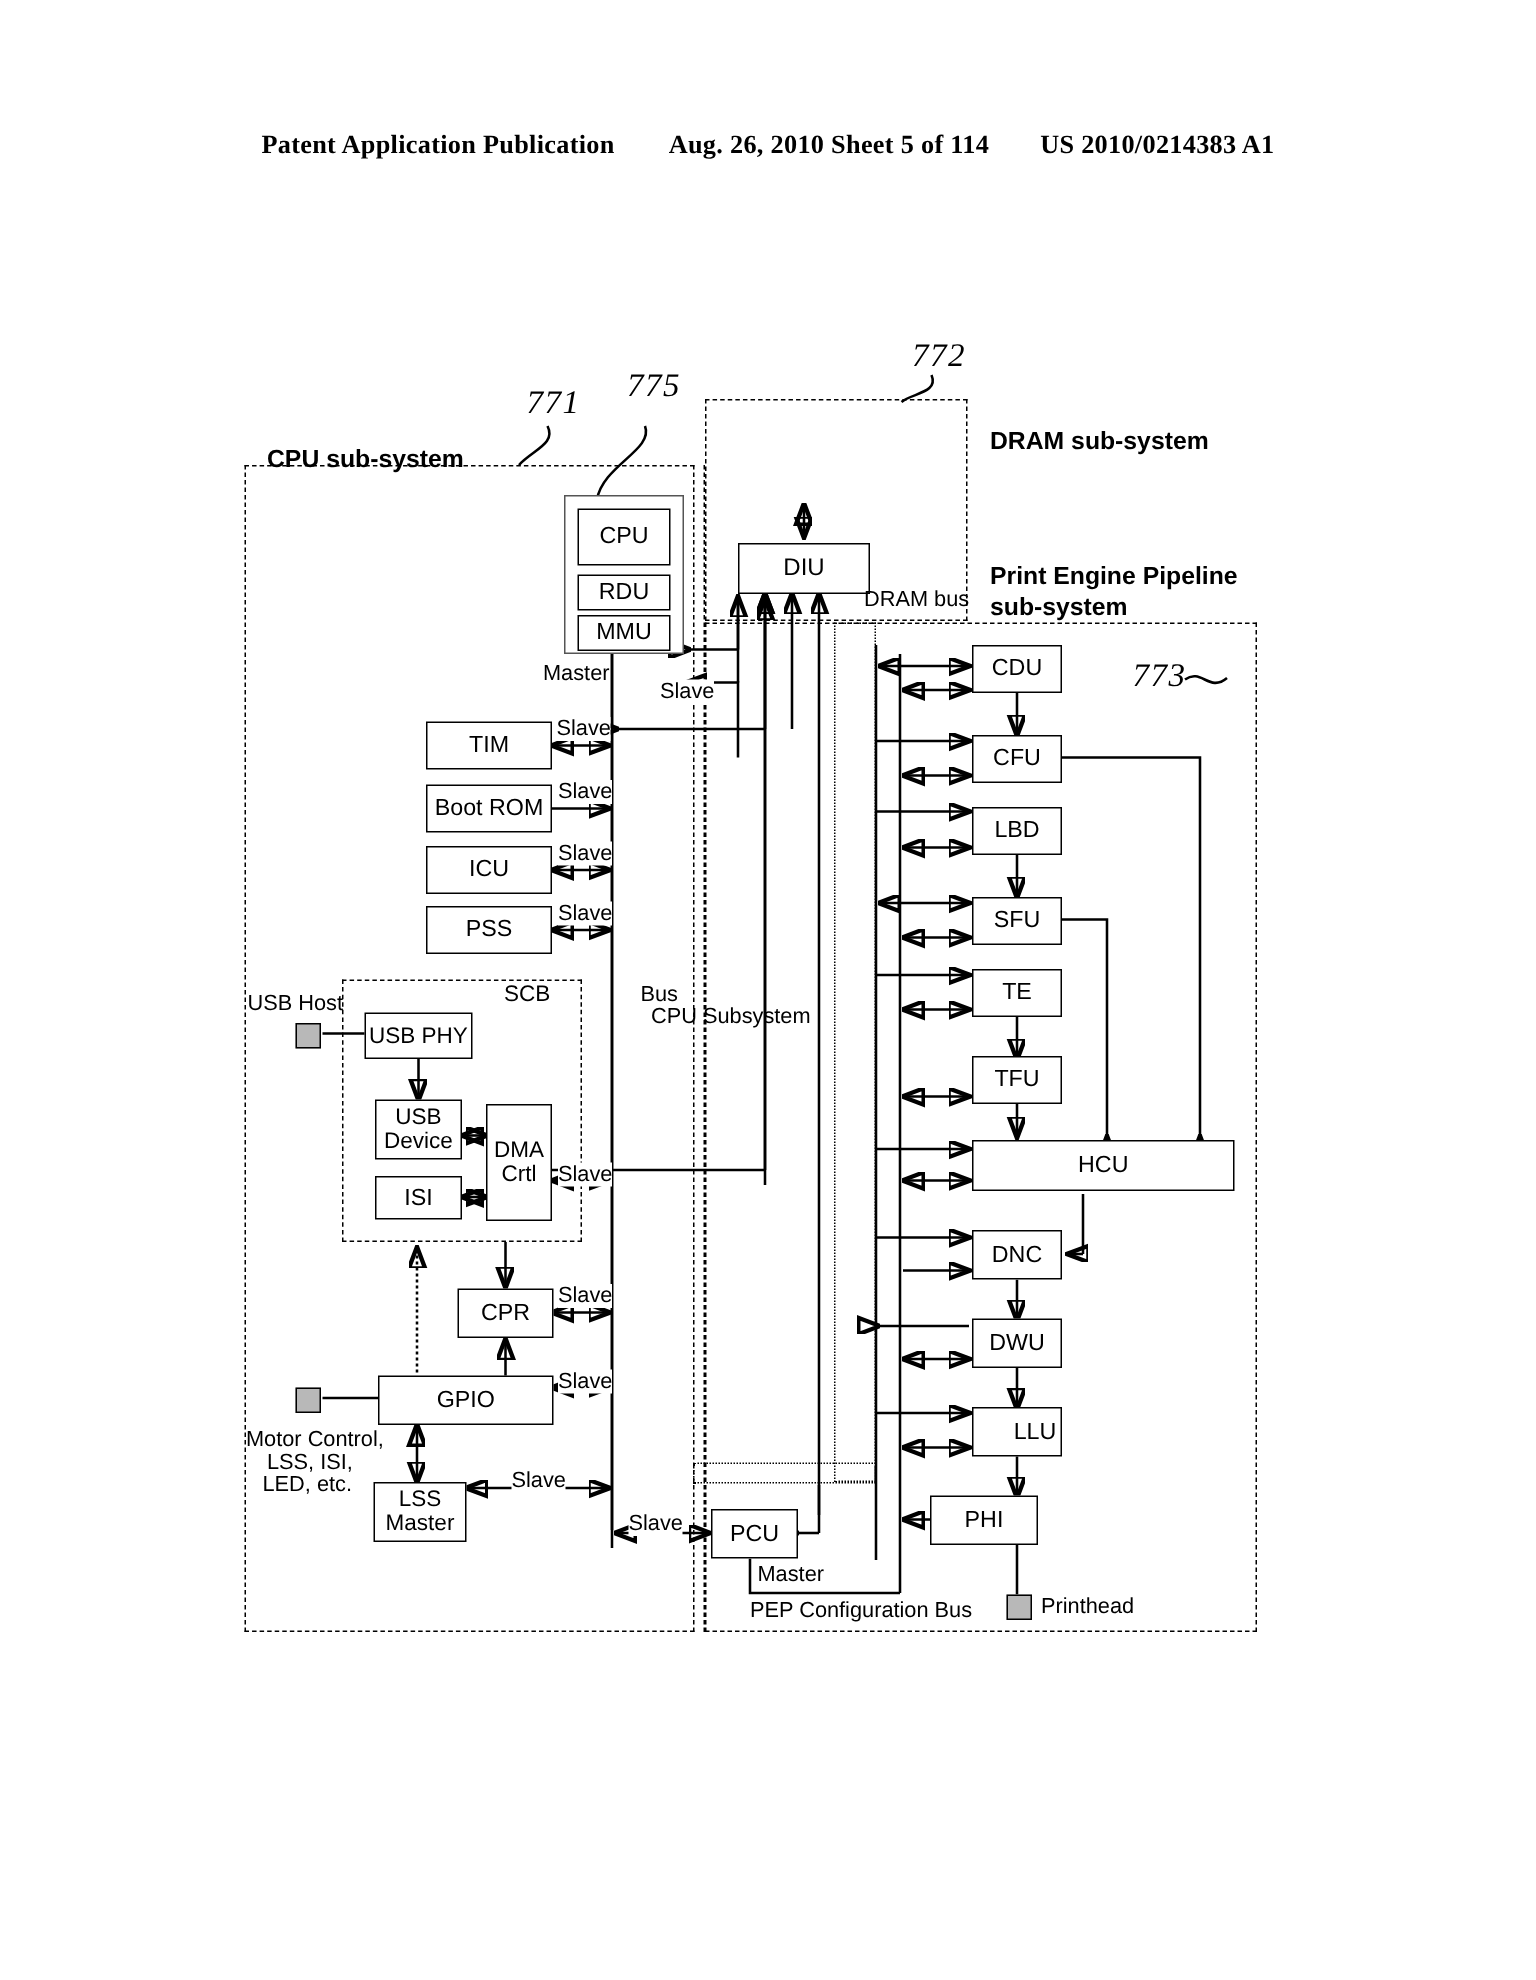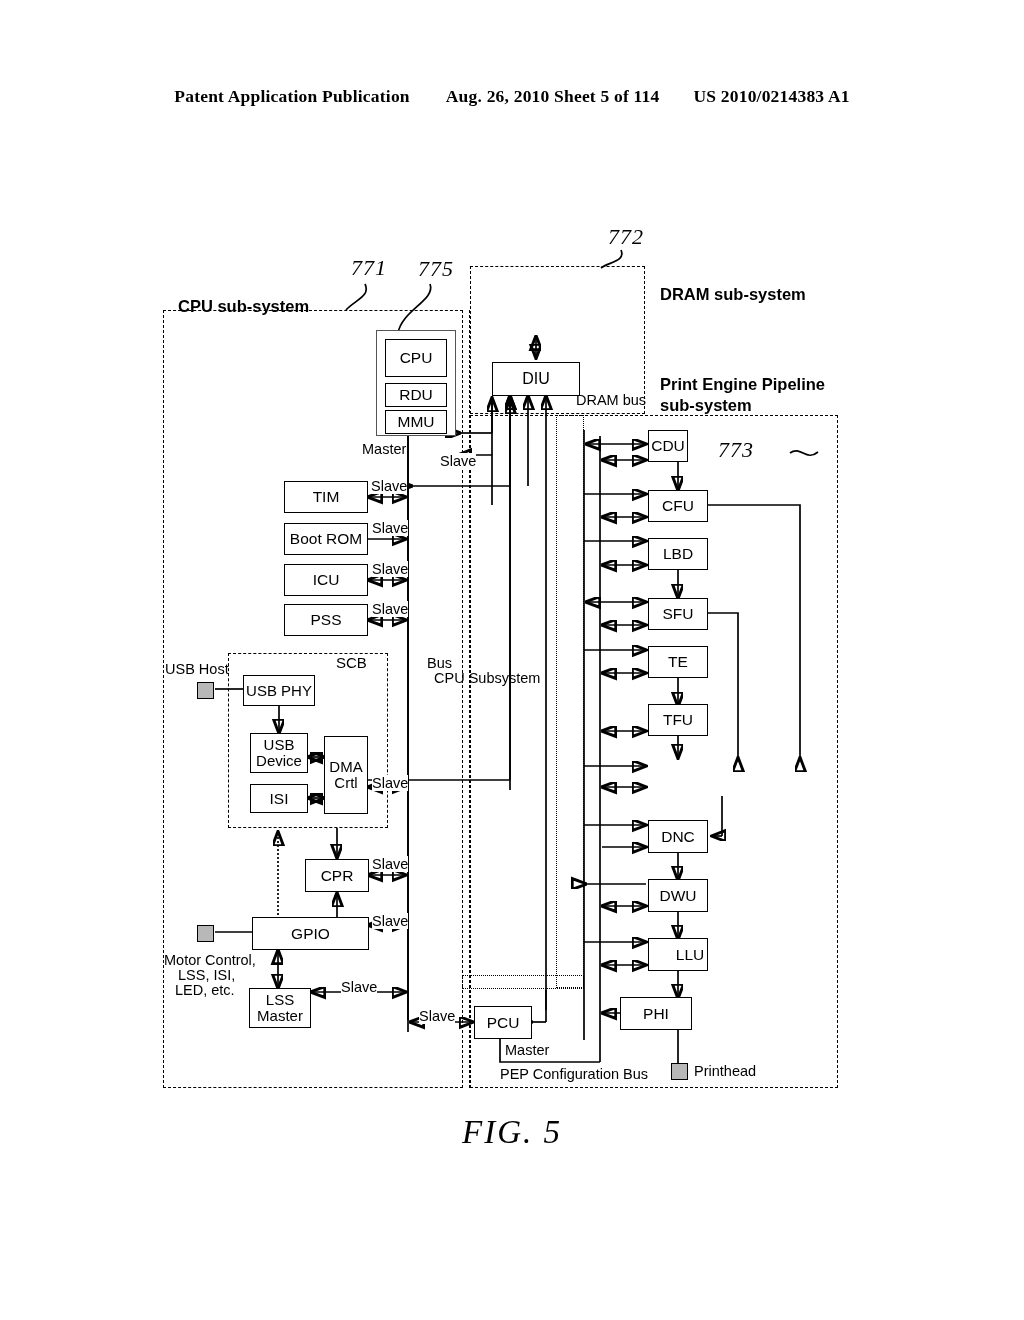--- a/index.html
+++ b/index.html
@@ -192,23 +192,23 @@
     <line x1="678" y1="1030" x2="678" y2="1063"></line>
   </svg>
 
   <div class="lbl bold nb" style="left:178px;top:297px;">CPU sub-system</div>
   <div class="lbl bold nb" style="left:660px;top:285px;">DRAM sub-system</div>
   <div class="lbl bold nb" style="left:660px;top:375px;">Print Engine Pipeline</div>
   <div class="lbl bold nb" style="left:660px;top:396px;">sub-system</div>
   <div class="lbl nb" style="left:336px;top:655px;font-size:15px;">SCB</div>
 
   <div class="ref" style="left:351px;top:255px;">771</div>
-  <div class="ref" style="left:418px;top:256px;">775</div>
+  <div class="ref" style="left:418px;top:244px;">775</div>
   <div class="ref" style="left:608px;top:224px;">772</div>
-  <div class="ref" style="left:718px;top:437px;">773</div>
+  <div class="ref" style="left:755px;top:437px;">773</div>
 
   <div class="grp" style="left:376px;top:330px;width:80px;height:106px;"></div>
   <div class="blk" style="left:385px;top:339px;width:62px;height:38px;">CPU</div>
   <div class="blk" style="left:385px;top:383px;width:62px;height:24px;">RDU</div>
   <div class="blk" style="left:385px;top:410px;width:62px;height:24px;">MMU</div>
 
   <div class="blk" style="left:492px;top:362px;width:88px;height:34px;font-size:16px;">DIU</div>
 
   <div class="blk" style="left:284px;top:481px;width:84px;height:32px;">TIM</div>
   <div class="blk" style="left:284px;top:523px;width:84px;height:32px;">Boot ROM</div>
@@ -227,26 +227,27 @@
   </div>
 
   <div class="blk" style="left:305px;top:859px;width:64px;height:33px;">CPR</div>
   <div class="blk" style="left:252px;top:917px;width:117px;height:33px;">GPIO</div>
   <div class="blk two" style="left:249px;top:988px;width:62px;height:40px;flex-direction:column;">
     <span>LSS</span>
     <span>Master</span>
   </div>
   <div class="blk" style="left:474px;top:1006px;width:58px;height:33px;">PCU</div>
 
-  <div class="blk" style="left:648px;top:430px;width:40px;height:32px;">CDU</div>
+  <div class="blk" style="left:648px;top:430px;width:60px;height:32px;">CDU</div>
   <div class="blk" style="left:648px;top:490px;width:60px;height:32px;">CFU</div>
   <div class="blk" style="left:648px;top:538px;width:60px;height:32px;">LBD</div>
   <div class="blk" style="left:648px;top:598px;width:60px;height:32px;">SFU</div>
   <div class="blk" style="left:648px;top:646px;width:60px;height:32px;">TE</div>
   <div class="blk" style="left:648px;top:704px;width:60px;height:32px;">TFU</div>
+  <div class="blk" style="left:648px;top:760px;width:175px;height:34px;">HCU</div>
   <div class="blk" style="left:648px;top:820px;width:60px;height:33px;">DNC</div>
   <div class="blk" style="left:648px;top:879px;width:60px;height:33px;">DWU</div>
   <div class="blk" style="left:648px;top:938px;width:60px;height:33px;padding-left:24px;">LLU</div>
   <div class="blk" style="left:620px;top:997px;width:72px;height:33px;">PHI</div>
 
   <div class="pad" style="left:197px;top:682px;"></div>
   <div class="pad" style="left:197px;top:925px;"></div>
   <div class="pad" style="left:671px;top:1063px;"></div>
 
   <div class="lbl nb" style="left:165px;top:661px;">USB Host</div>
@@ -267,15 +268,14 @@
   <div class="lbl" style="left:372px;top:856px;">Slave</div>
   <div class="lbl" style="left:372px;top:913px;">Slave</div>
   <div class="lbl" style="left:341px;top:979px;">Slave</div>
   <div class="lbl" style="left:419px;top:1008px;">Slave</div>
   <div class="lbl" style="left:505px;top:1042px;">Master</div>
   <div class="lbl nb" style="left:576px;top:392px;">DRAM bus</div>
   <div class="lbl nb" style="left:415px;top:655px;margin-left:12px;">Bus</div>
   <div class="lbl nb" style="left:415px;top:670px;margin-left:19px;">CPU Subsystem</div>
   <div class="lbl nb" style="left:500px;top:1066px;">PEP Configuration Bus</div>
 
-  <div class="figcap">FIG. 5</div>
 
 </div>
 
 </body></html>

